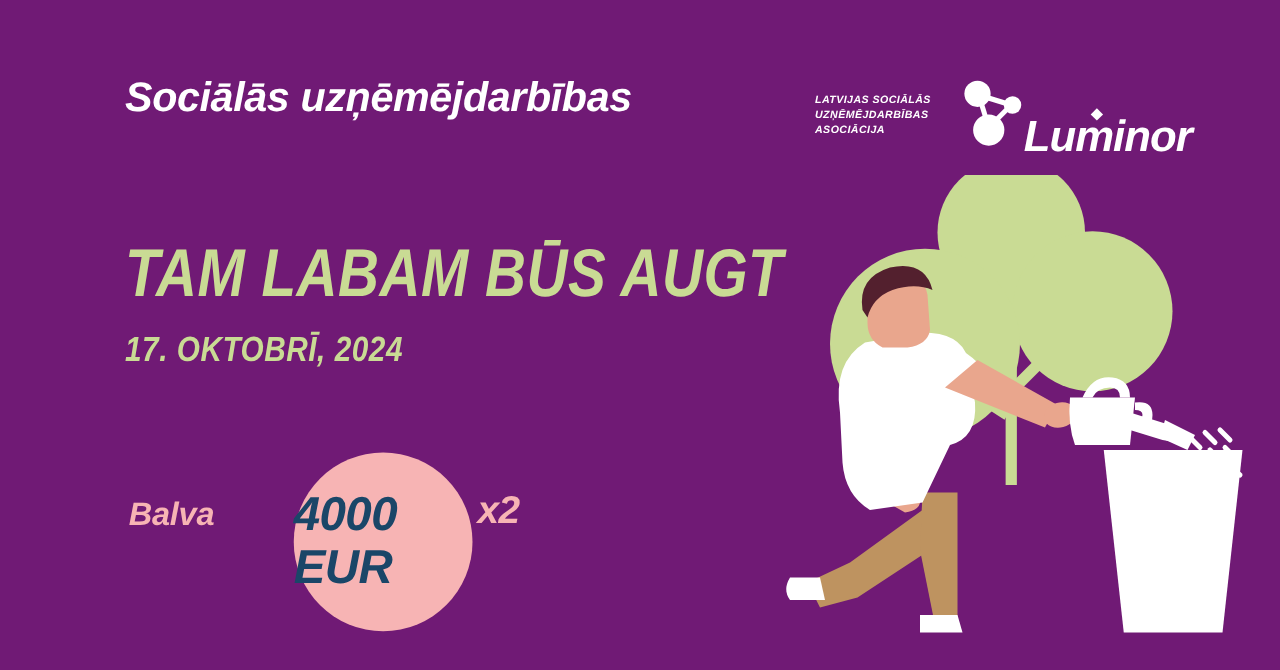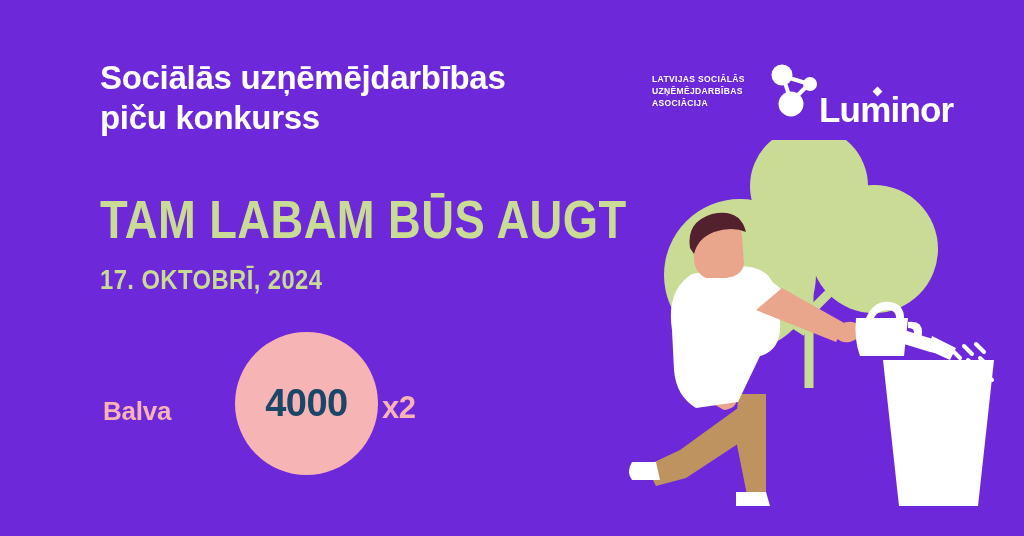--- a/index.html
+++ b/index.html
@@ -4,22 +4,23 @@
 <title>Sociālās uzņēmējdarbības piču konkurss</title>
 <style>
   * { margin:0; padding:0; box-sizing:border-box; }
   html, body {
     width:1024px; height:536px; overflow:hidden;
     font-family:"Liberation Sans", sans-serif;
   }
   #poster {
     position:relative;
     width:1024px; height:536px;
-    background:#6d28d9;
+    background:#701a75;
     overflow:hidden;
+    font-style:italic;
   }
 
   
   .headline {
     position:absolute;
     left:100px; top:58px;
     width:520px;
     color:#FFFFFF;
     font-size:33px;
     font-weight:bold;
@@ -97,27 +98,26 @@
     position:absolute;
     left:103px; top:398px;
     color:#F7B4B4;
     font-size:26px;
     font-weight:bold;
     letter-spacing:-0.2px;
     line-height:1;
   }
   .prize-circle {
     position:absolute;
-    left:235px; top:332px;
+    left:235px; top:362px;
     width:143px; height:143px;
     border-radius:50%;
     background:#F7B4B4;
     display:flex;
     flex-direction:column;
-    align-items:center;
     justify-content:center;
   }
   .prize-amount, .prize-currency {
     color:#1A4668;
     font-size:38px;
     font-weight:bold;
     line-height:1.08;
     letter-spacing:-0.5px;
   }
   .multiplier {
@@ -139,21 +139,20 @@
   }
   .illustration svg { display:block; width:100%; height:100%; }
 </style>
 </head>
 <body>
 
 <div id="poster">
 
   <div class="headline">
     <span class="l1">Sociālās uzņēmējdarbības</span>
-    <span class="l2">piču konkurss</span>
   </div>
 
   <div class="logos">
 
     <div class="lsua">
       <div class="lsua-text">
         <span>LATVIJAS  SOCIĀLĀS</span>
         <span>UZŅĒMĒJDARBĪBAS</span>
         <span>ASOCIĀCIJA</span>
       </div>
@@ -175,20 +174,21 @@
     </div>
 
   </div>
 
   <div class="bigtitle">TAM LABAM BŪS AUGT</div>
   <div class="datetext">17. OKTOBRĪ, 2024</div>
 
   <div class="balva">Balva</div>
   <div class="prize-circle">
     <div class="prize-amount">4000</div>
+    <div class="prize-currency">EUR</div>
   </div>
   <div class="multiplier">x2</div>
 
   <div class="illustration">
     <svg viewBox="0 0 464 396" xmlns="http://www.w3.org/2000/svg">
 
       <g stroke="#C9DB94" stroke-width="9" stroke-linecap="butt">
         <line x1="249" y1="75" x2="249" y2="248"></line>
       </g>
       <g stroke="#C9DB94" stroke-width="9" stroke-linecap="butt">

